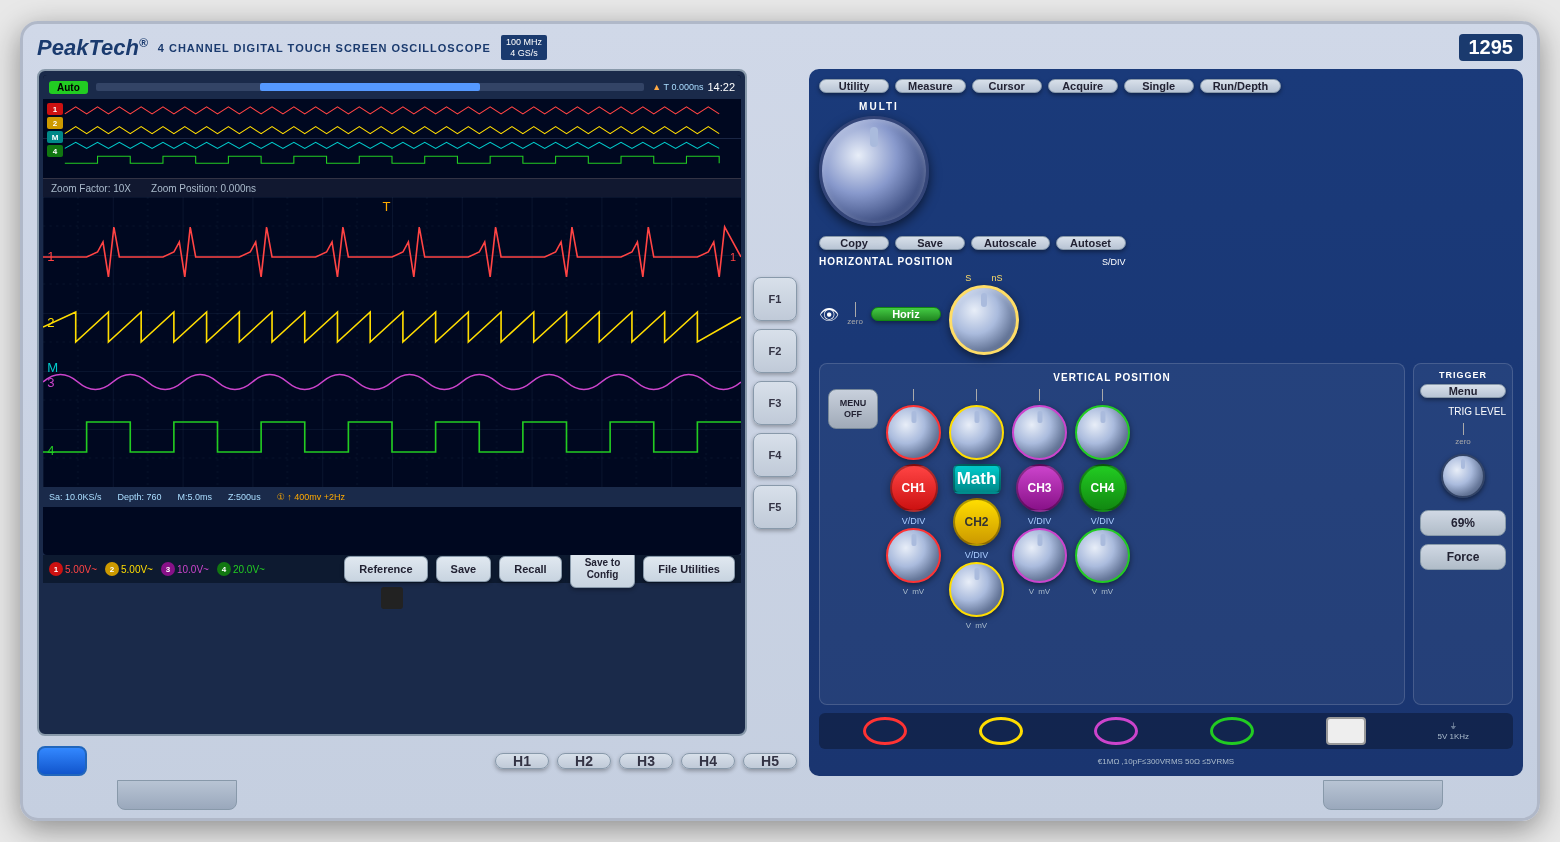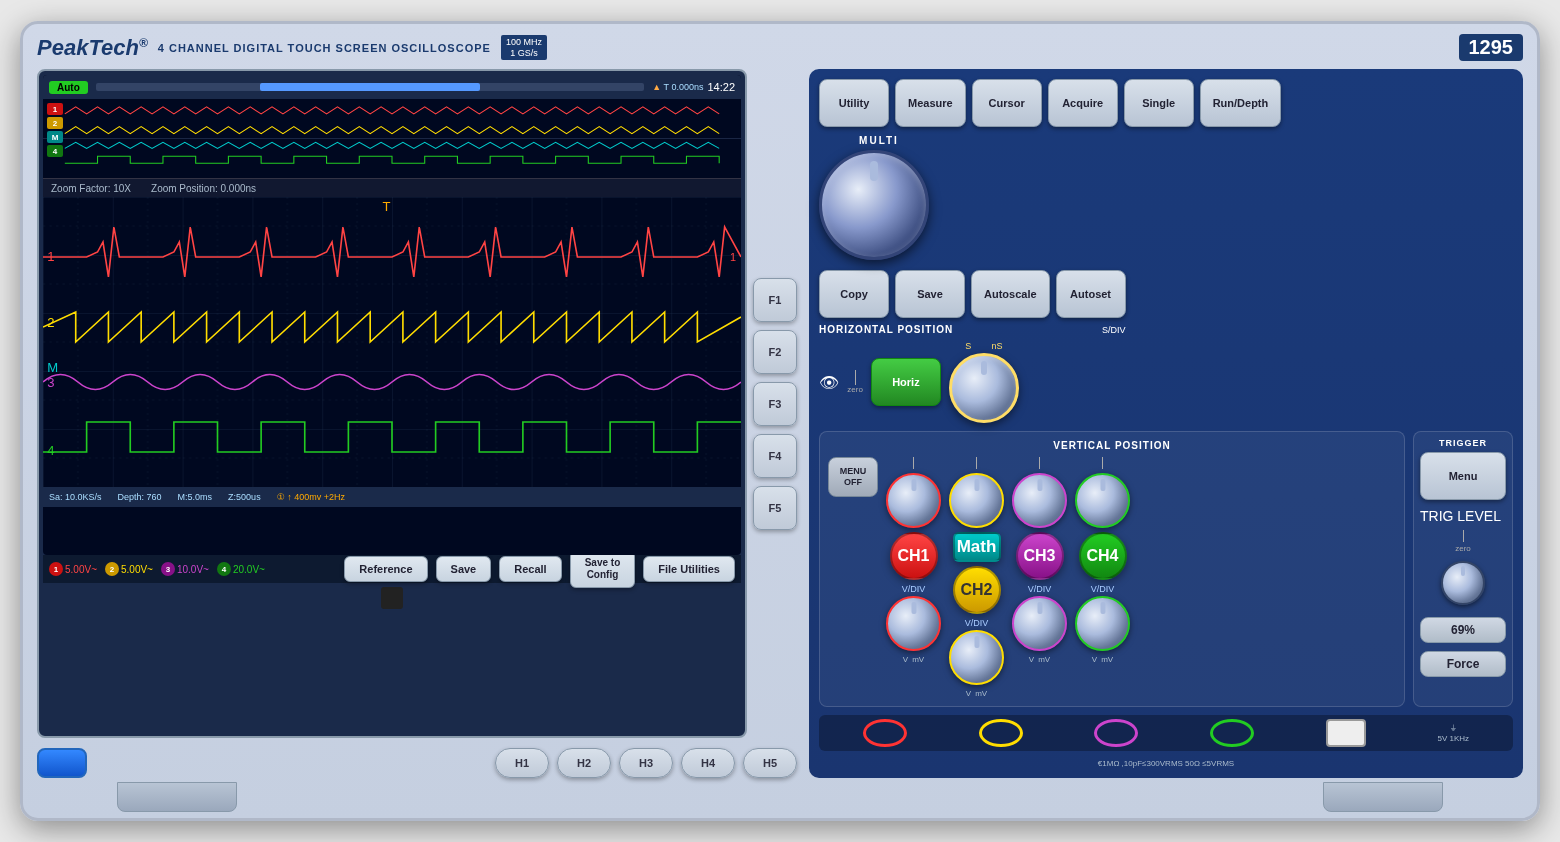--- a/index.html
+++ b/index.html
@@ -294,22 +294,22 @@
       background: linear-gradient(180deg, #3388ff 0%, #1155cc 100%);
       border-radius: 8px;
       border: 2px solid #2266bb;
       cursor: pointer;
     }
     .h-btn {
       background: linear-gradient(180deg, #d8e0ea 0%, #c0cad8 100%);
       border: 1px solid #8899aa;
       border-radius: 20px;
       width: 54px;
-      height: 30px;
-      font-size: 11px;
+      height: 16px;
+      font-size: 14px;
       font-weight: bold;
       color: #334;
       display: flex;
       align-items: center;
       justify-content: center;
       cursor: pointer;
       box-shadow: 0 2px 4px rgba(0,0,0,0.3);
     }
 
     
@@ -326,21 +326,21 @@
     
     .top-btn-row {
       display: flex;
       gap: 6px;
       flex-wrap: wrap;
     }
     .panel-btn {
       background: linear-gradient(180deg, #d8e0ea 0%, #b8c4d4 100%);
       border: 1px solid #8899aa;
       border-radius: 8px;
-      padding: 17px 12px;
+      padding: 0 12px;
       font-size: 11px;
       font-weight: bold;
       color: #223;
       cursor: pointer;
       box-shadow: 0 2px 4px rgba(0,0,0,0.4);
       min-width: 70px;
       text-align: center;
     }
     .panel-btn-green {
       background: linear-gradient(180deg, #44cc44 0%, #228822 100%);
@@ -462,21 +462,21 @@
     .channel-col {
       display: flex;
       flex-direction: column;
       align-items: center;
       gap: 4px;
     }
     .ch-btn {
       border-radius: 50%;
       width: 48px;
       height: 48px;
-      font-size: 16px;
+      font-size: 12px;
       font-weight: bold;
       color: white;
       display: flex;
       align-items: center;
       justify-content: center;
       border: 2px solid rgba(0,0,0,0.3);
       box-shadow: 0 3px 8px rgba(0,0,0,0.4);
       cursor: pointer;
     }
     .ch1-btn { background: linear-gradient(180deg, #ff4444 0%, #cc1111 100%); }
@@ -607,21 +607,21 @@
 
 <div class="oscilloscope">
 
   <div class="header">
     <span class="brand-logo">
       <span>PeakTech</span><span class="reg">®</span>
     </span>
     <span class="header-desc">4 CHANNEL DIGITAL TOUCH SCREEN OSCILLOSCOPE</span>
     <span class="freq-badge">
       <span>100 MHz</span><br>
-      <span>1 GS/s</span>
+      <span>4 GS/s</span>
     </span>
     <div class="model-badge">1295</div>
   </div>
 
   <div class="main-body">
 
     <div class="left-section">
 
       <div class="screen-row">
 
@@ -877,21 +877,21 @@
                 <span style="color:#aabbcc;font-size:8px;">V</span>
                 <span style="color:#aabbcc;font-size:8px;">mV</span>
               </div>
             </div>
           </div>
         </div>
 
         <div class="trigger-section" style="width:100px;">
           <div class="trig-label">TRIGGER</div>
           <button class="panel-btn" style="width:100%;">Menu</button>
-          <div style="color:white;font-size:14px;text-align:left;margin-top:4px;">TRIG LEVEL</div>
+          <div style="color:white;font-size:10px;text-align:right;margin-top:4px;">TRIG LEVEL</div>
           <div style="display:flex;flex-direction:column;align-items:center;gap:2px;margin-top:2px;">
             <div style="width:1px;height:12px;background:#aaa;"></div>
             <span style="color:#aaa;font-size:8px;">zero</span>
           </div>
           <div class="tiny-knob" style="margin:4px auto;"></div>
           <button class="fifty-pct-btn" style="width:100%;margin-top:4px;">69%</button>
           <button class="force-btn" style="width:100%;margin-top:4px;">Force</button>
         </div>
 
       </div>

